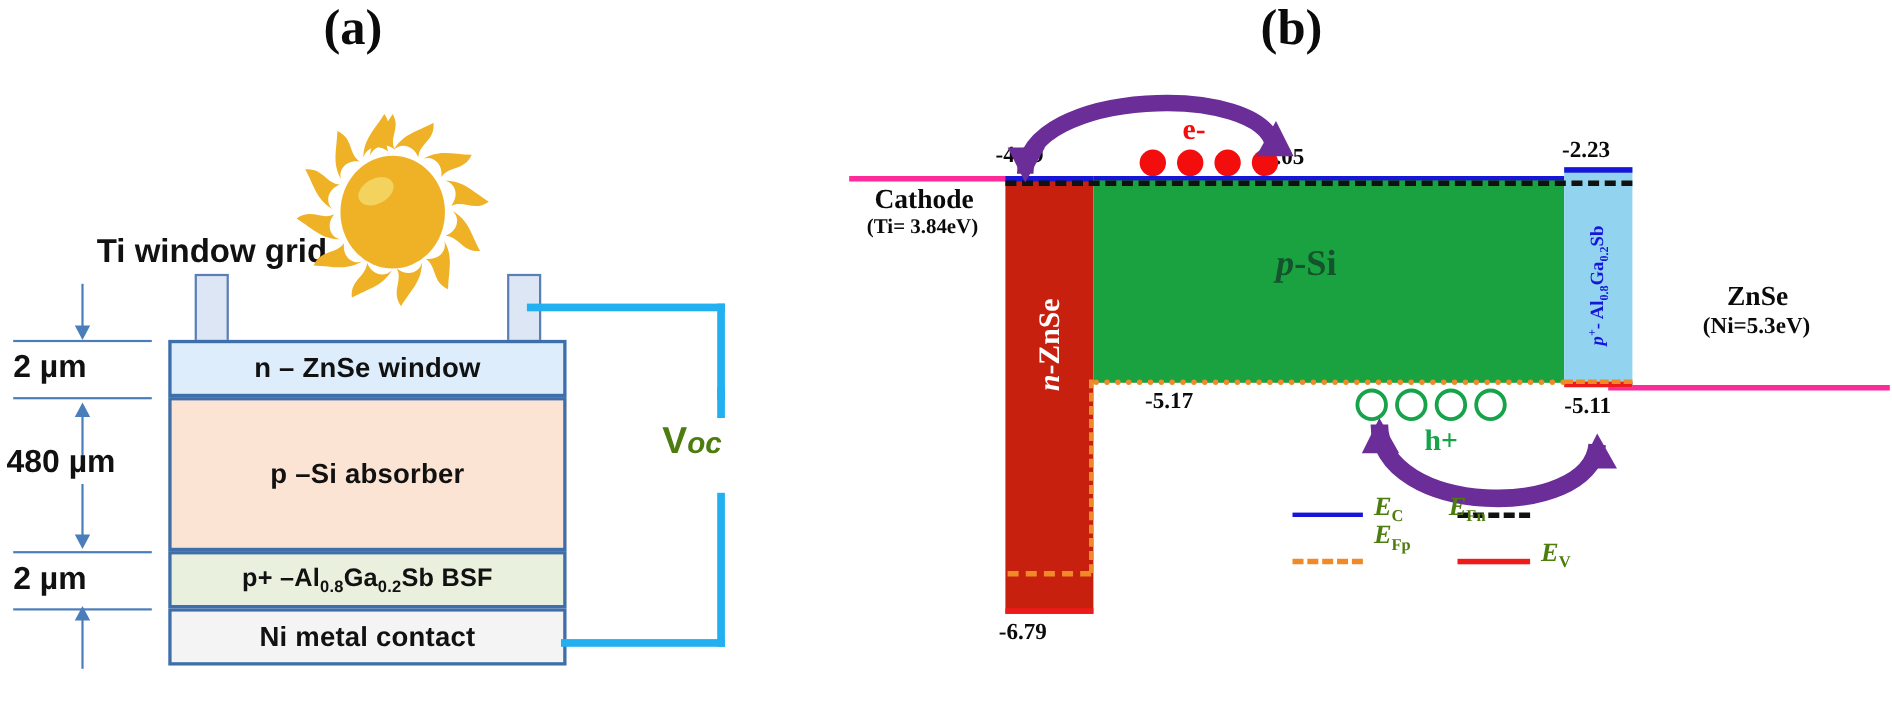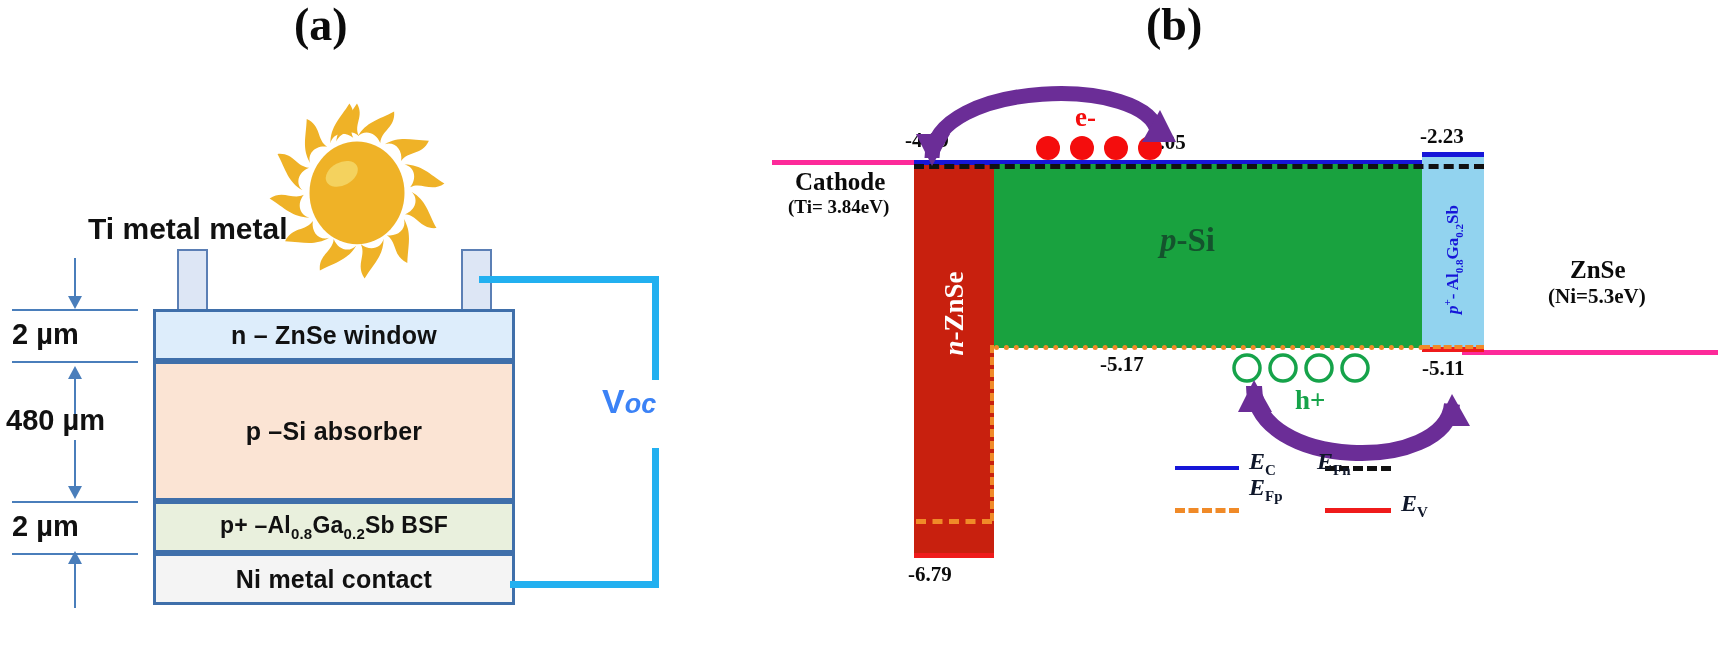--- a/index.html
+++ b/index.html
@@ -24,21 +24,21 @@
   .wire{position:absolute;background:#22b0f0;}
 
   .dimline{position:absolute;background:#4a7ebb;height:2px;}
   .dimshaft{position:absolute;background:#4a7ebb;width:2px;}
   .dimtxt{position:absolute;font-weight:bold;color:#111;white-space:nowrap;}
   .arrowhead{position:absolute;width:0;height:0;}
   .ah-down{border-left:7px solid transparent;border-right:7px solid transparent;border-top:13px solid #4a7ebb;}
   .ah-up{border-left:7px solid transparent;border-right:7px solid transparent;border-bottom:13px solid #4a7ebb;}
 
   .voc{position:absolute;font-family:"Liberation Sans", sans-serif;font-weight:bold;
-       font-size:34px;color:#3b82f6;white-space:nowrap;}
+       font-size:34px;color:#4d7c0f;white-space:nowrap;}
   .voc i{font-style:italic;font-size:27px;}
 
   
   .bandblock{position:absolute;box-sizing:border-box;}
   .znse{background:#c8200e;}
   .psi{background:#19a23f;}
   .algasb{background:#92d3ef;}
 
   .vlabel{position:absolute;transform-origin:center center;white-space:nowrap;
           font-family:"Liberation Serif", serif;font-weight:bold;}
@@ -47,32 +47,32 @@
         font-size:21px;color:#0b0b0b;white-space:nowrap;}
 
   .electrode-txt{position:absolute;font-family:"Liberation Serif", serif;font-weight:bold;
         color:#0b0b0b;text-align:center;white-space:nowrap;}
 
   .line-solid{position:absolute;}
   .dot{position:absolute;border-radius:50%;}
 
   .legend-line{position:absolute;}
   .legend-txt{position:absolute;font-family:"Liberation Serif", serif;font-style:italic;
-              font-weight:bold;font-size:24px;color:#0f172a;white-space:nowrap;}
+              font-weight:bold;font-size:24px;color:#4d7c0f;white-space:nowrap;}
   .legend-txt sub{font-style:normal;font-size:15px;font-weight:bold;}
 
   .carrier-lbl{position:absolute;font-family:"Liberation Serif", serif;font-weight:bold;
                white-space:nowrap;}
 </style>
 </head>
 <body>
 
 <div class="panel-label abs" style="left:294px;top:-2px;">(a)</div>
 
-<div class="stack-label abs" style="left:88px;top:212px;font-size:30px;">Ti metal metal</div>
+<div class="stack-label abs" style="left:88px;top:212px;font-size:30px;">Ti window grid</div>
 
 <svg class="abs" style="left:262px;top:96px;" width="190" height="190" viewBox="0 0 100 100">
   <g fill="#efb227">
     <g id="rays">
       <path d="M50 4 c4 7 -2 11 1 17 c-5 -4 -10 -1 -12 3 c1 -8 6 -12 11 -20 z"></path>
     </g>
     <g transform="translate(50,50)">
       <g transform="rotate(0)">
           <path d="M-4 -46 c5 7 -1 12 2 18 c-5 -4 -11 -2 -12 3 c0 -9 5 -13 10 -21 z"></path>
         </g>
@@ -182,21 +182,21 @@
 </div>
 <div class="enum" style="left:905px;top:128px;">-4.09</div>
 <div class="enum" style="left:908px;top:562px;">-6.79</div>
 
 <div class="bandblock psi" style="left:994px;top:160px;width:428px;height:188px;
      border-top:4px solid #1616d8;box-sizing:border-box;"></div>
 <div class="vlabel" style="left:1160px;top:222px;font-size:33px;color:#14532d;">
   <i>p</i><span>-Si</span>
 </div>
 <div class="enum" style="left:1142px;top:130px;">-4.05</div>
-<div class="enum" style="left:1100px;top:352px;">-5.17</div>
+<div class="enum" style="left:1041px;top:352px;">-5.17</div>
 
 <div class="bandblock algasb" style="left:1422px;top:152px;width:62px;height:200px;
      border-top:5px solid #1616d8;border-bottom:5px solid #ef1b1b;box-sizing:border-box;"></div>
 <div class="vlabel" style="left:1392px;top:248px;width:122px;text-align:center;font-size:17px;color:#1616d8;
      transform:rotate(-90deg);">
   <i>p</i><sup style="font-size:11px">+</sup><span>- Al</span><sub style="font-size:11px">0.8</sub><span>Ga</span><sub style="font-size:11px">0.2</sub><span>Sb</span>
 </div>
 <div class="enum" style="left:1420px;top:124px;">-2.23</div>
 <div class="enum" style="left:1422px;top:356px;">-5.11</div>
 

